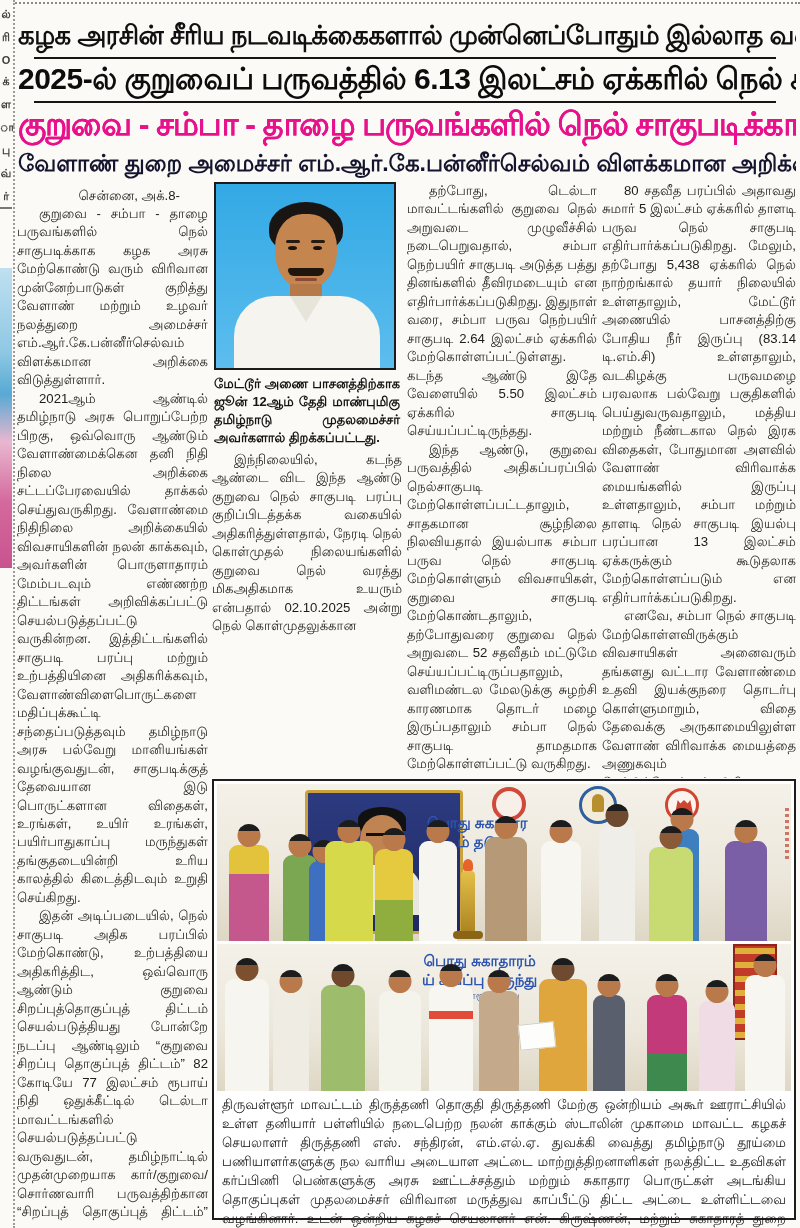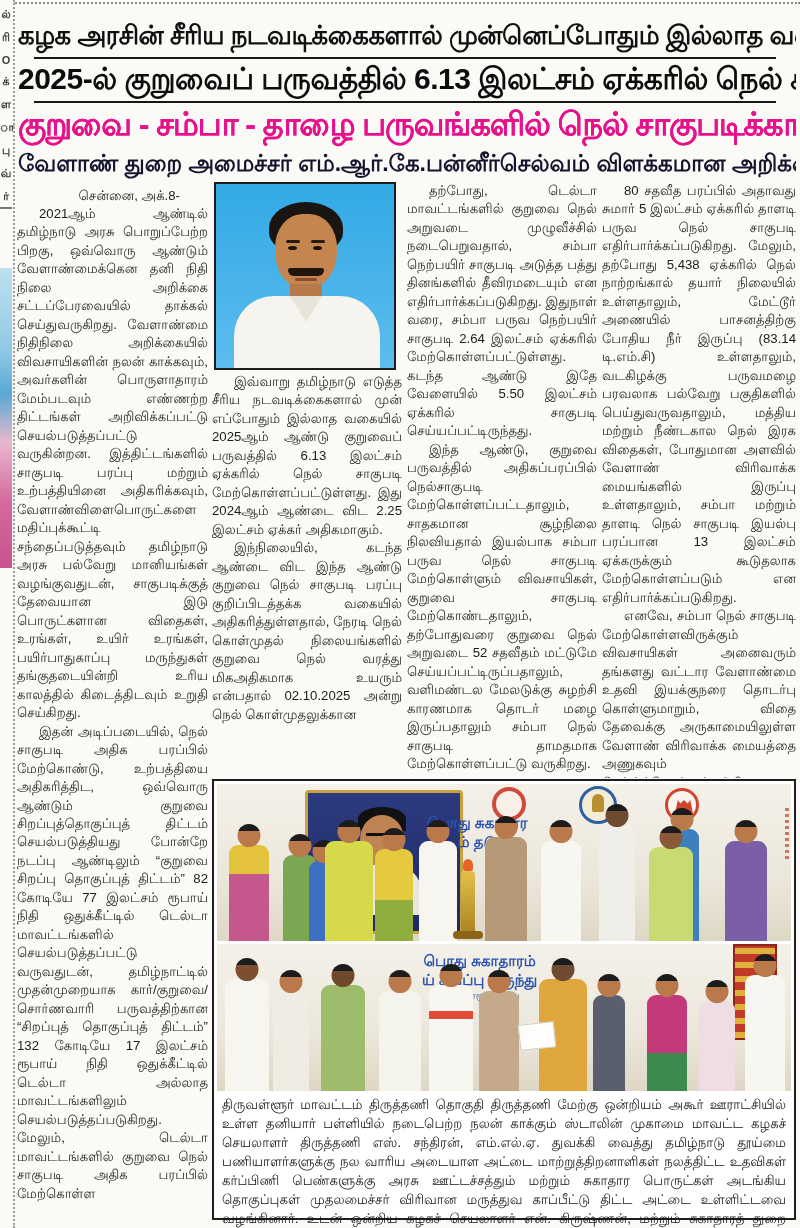--- a/index.html
+++ b/index.html
@@ -106,39 +106,40 @@
 
   <div class="hl hl-kicker">கழக அரசின் சீரிய நடவடிக்கைகளால் முன்னெப்போதும் இல்லாத வகையில்</div>
   <div class="divider div1"></div>
   <div class="hl hl-main">2025-ல் குறுவைப் பருவத்தில் 6.13 இலட்சம் ஏக்கரில் நெல் சாகுபடி!</div>
   <div class="divider div2"></div>
   <div class="hl hl-sub">குறுவை - சம்பா - தாழை பருவங்களில் நெல் சாகுபடிக்கான முன்னேற்பாடுகள்!</div>
   <div class="hl hl-byline">வேளாண் துறை அமைச்சர் எம்.ஆர்.கே.பன்னீர்செல்வம் விளக்கமான அறிக்கை!</div>
 
   <div class="col col1">
     <span class="dateline">சென்னை, அக்.8-</span>
+    <p>குறுவை - சம்பா - தாழை பருவங்களில் நெல் சாகுபடிக்காக கழக அரசு மேற்கொண்டு வரும் விரிவான முன்னேற்பாடுகள் குறித்து வேளாண் மற்றும் உழவர் நலத்துறை அமைச்சர் எம்.ஆர்.கே.பன்னீர்செல்வம் விளக்கமான அறிக்கை விடுத்துள்ளார்.</p>
     <p>2021ஆம் ஆண்டில் தமிழ்நாடு அரசு பொறுப்பேற்ற பிறகு, ஒவ்வொரு ஆண்டும் வேளாண்மைக்கென தனி நிதி நிலை அறிக்கை சட்டப்பேரவையில் தாக்கல் செய்துவருகிறது. வேளாண்மை நிதிநிலை அறிக்கையில் விவசாயிகளின் நலன் காக்கவும், அவர்களின் பொருளாதாரம் மேம்படவும் எண்ணற்ற திட்டங்கள் அறிவிக்கப்பட்டு செயல்படுத்தப்பட்டு வருகின்றன. இத்திட்டங்களில் சாகுபடி பரப்பு மற்றும் உற்பத்தியினை அதிகரிக்கவும், வேளாண்விளைபொருட்களை மதிப்புக்கூட்டி சந்தைப்படுத்தவும் தமிழ்நாடு அரசு பல்வேறு மானியங்கள் வழங்குவதுடன், சாகுபடிக்குத் தேவையான இடு பொருட்களான விதைகள், உரங்கள், உயிர் உரங்கள், பயிர்பாதுகாப்பு மருந்துகள் தங்குதடையின்றி உரிய காலத்தில் கிடைத்திடவும் உறுதி செய்கிறது.</p>
     <p>இதன் அடிப்படையில், நெல் சாகுபடி அதிக பரப்பில் மேற்கொண்டு, உற்பத்தியை அதிகரித்திட, ஒவ்வொரு ஆண்டும் குறுவை சிறப்புத்தொகுப்புத் திட்டம் செயல்படுத்தியது போன்றே நடப்பு ஆண்டிலும் “குறுவை சிறப்பு தொகுப்புத் திட்டம்” 82 கோடியே 77 இலட்சம் ரூபாய் நிதி ஒதுக்கீட்டில் டெல்டா மாவட்டங்களில் செயல்படுத்தப்பட்டு வருவதுடன், தமிழ்நாட்டில் முதன்முறையாக கார்/குறுவை/சொர்ணவாரி பருவத்திற்கான “சிறப்புத் தொகுப்புத் திட்டம்” 132 கோடியே 17 இலட்சம் ரூபாய் நிதி ஒதுக்கீட்டில் டெல்டா அல்லாத மாவட்டங்களிலும் செயல்படுத்தப்படுகிறது. மேலும், டெல்டா மாவட்டங்களில் குறுவை நெல் சாகுபடி அதிக பரப்பில் மேற்கொள்ள</p>
   </div>
 
   <div class="col col2">
     <div class="portrait">
       <div class="p-hair"></div>
       <div class="p-face"></div>
       <div class="p-brow"></div>
       <div class="p-brow2"></div>
       <div class="p-eye"></div>
       <div class="p-eye2"></div>
       <div class="p-stache"></div>
       <div class="p-mouth"></div>
       <div class="p-neck"></div>
       <div class="p-shirt"></div>
       <div class="p-collar"></div>
     </div>
-    <p>இவ்வாறு தமிழ்நாடு எடுத்த சீரிய நடவடிக்கைகளால் முன் எப்போதும் இல்லாத வகையில் 2025ஆம் ஆண்டு குறுவைப் பருவத்தில் 6.13 இலட்சம் ஏக்கரில் நெல் சாகுபடி மேற்கொள்ளப்பட்டுள்ளது. இது 2024ஆம் ஆண்டை விட 2.25 இலட்சம் ஏக்கர் அதிகமாகும்.</p>
+    <div class="portrait-caption">மேட்டூர் அணை பாசனத்திற்காக ஜூன் 12ஆம் தேதி மாண்புமிகு தமிழ்நாடு முதலமைச்சர் அவர்களால் திறக்கப்பட்டது.</div>
     <p>இந்நிலையில், கடந்த ஆண்டை விட இந்த ஆண்டு குறுவை நெல் சாகுபடி பரப்பு குறிப்பிடத்தக்க வகையில் அதிகரித்துள்ளதால், நேரடி நெல் கொள்முதல் நிலையங்களில் குறுவை நெல் வரத்து மிகஅதிகமாக உயரும் என்பதால் 02.10.2025 அன்று நெல் கொள்முதலுக்கான</p>
   </div>
 
   <div class="col col3">
     <p>தற்போது, டெல்டா மாவட்டங்களில் குறுவை நெல் அறுவடை முழுவீச்சில் நடைபெறுவதால், சம்பா நெற்பயிர் சாகுபடி அடுத்த பத்து தினங்களில் தீவிரமடையும் என எதிர்பார்க்கப்படுகிறது. இதுநாள் வரை, சம்பா பருவ நெற்பயிர் சாகுபடி 2.64 இலட்சம் ஏக்கரில் மேற்கொள்ளப்பட்டுள்ளது. கடந்த ஆண்டு இதே வேளையில் 5.50 இலட்சம் ஏக்கரில் சாகுபடி செய்யப்பட்டிருந்தது.</p>
     <p>இந்த ஆண்டு, குறுவை பருவத்தில் அதிகப்பரப்பில் நெல்சாகுபடி மேற்கொள்ளப்பட்டதாலும், சாதகமான சூழ்நிலை நிலவியதால் இயல்பாக சம்பா பருவ நெல் சாகுபடி மேற்கொள்ளும் விவசாயிகள், குறுவை சாகுபடி மேற்கொண்டதாலும், தற்போதுவரை குறுவை நெல் அறுவடை 52 சதவீதம் மட்டுமே செய்யப்பட்டிருப்பதாலும், வளிமண்டல மேலடுக்கு சுழற்சி காரணமாக தொடர் மழை இருப்பதாலும் சம்பா நெல் சாகுபடி தாமதமாக மேற்கொள்ளப்பட்டு வருகிறது.</p>
 
   </div>
 
   <div class="col col4">

